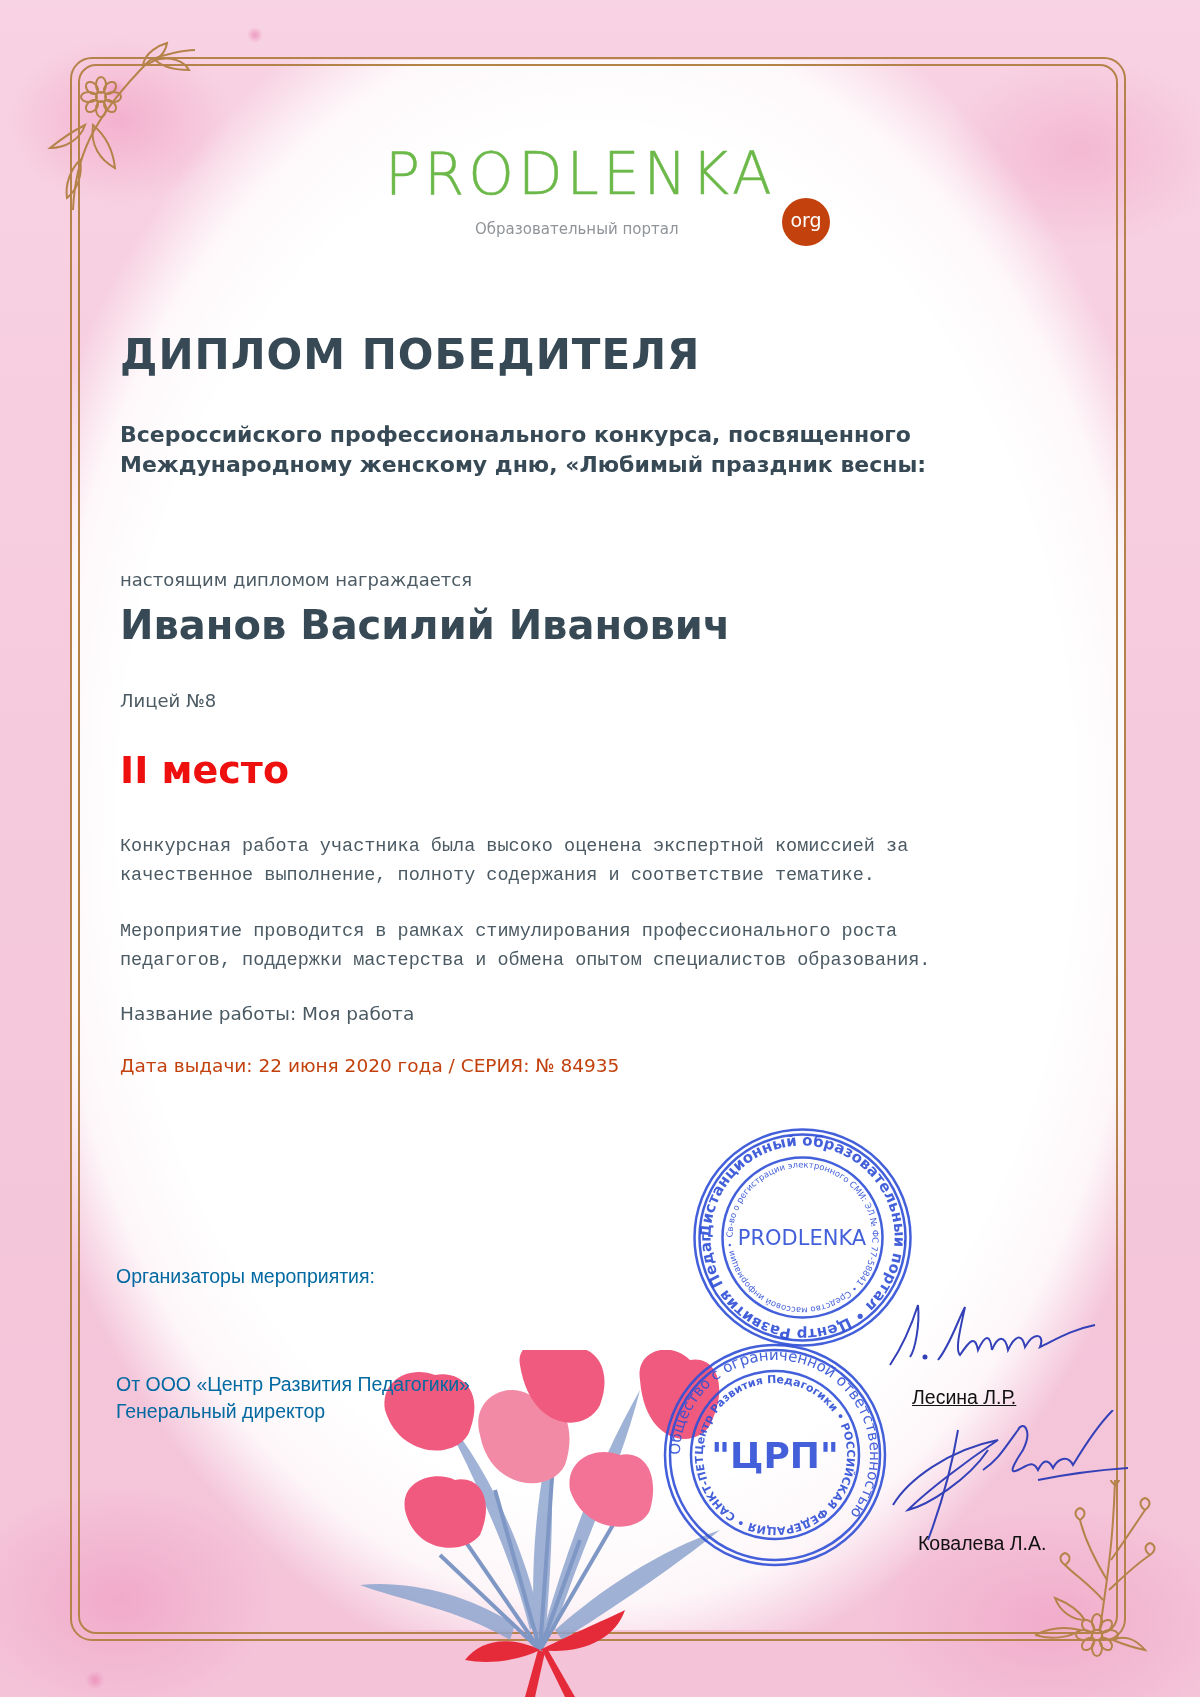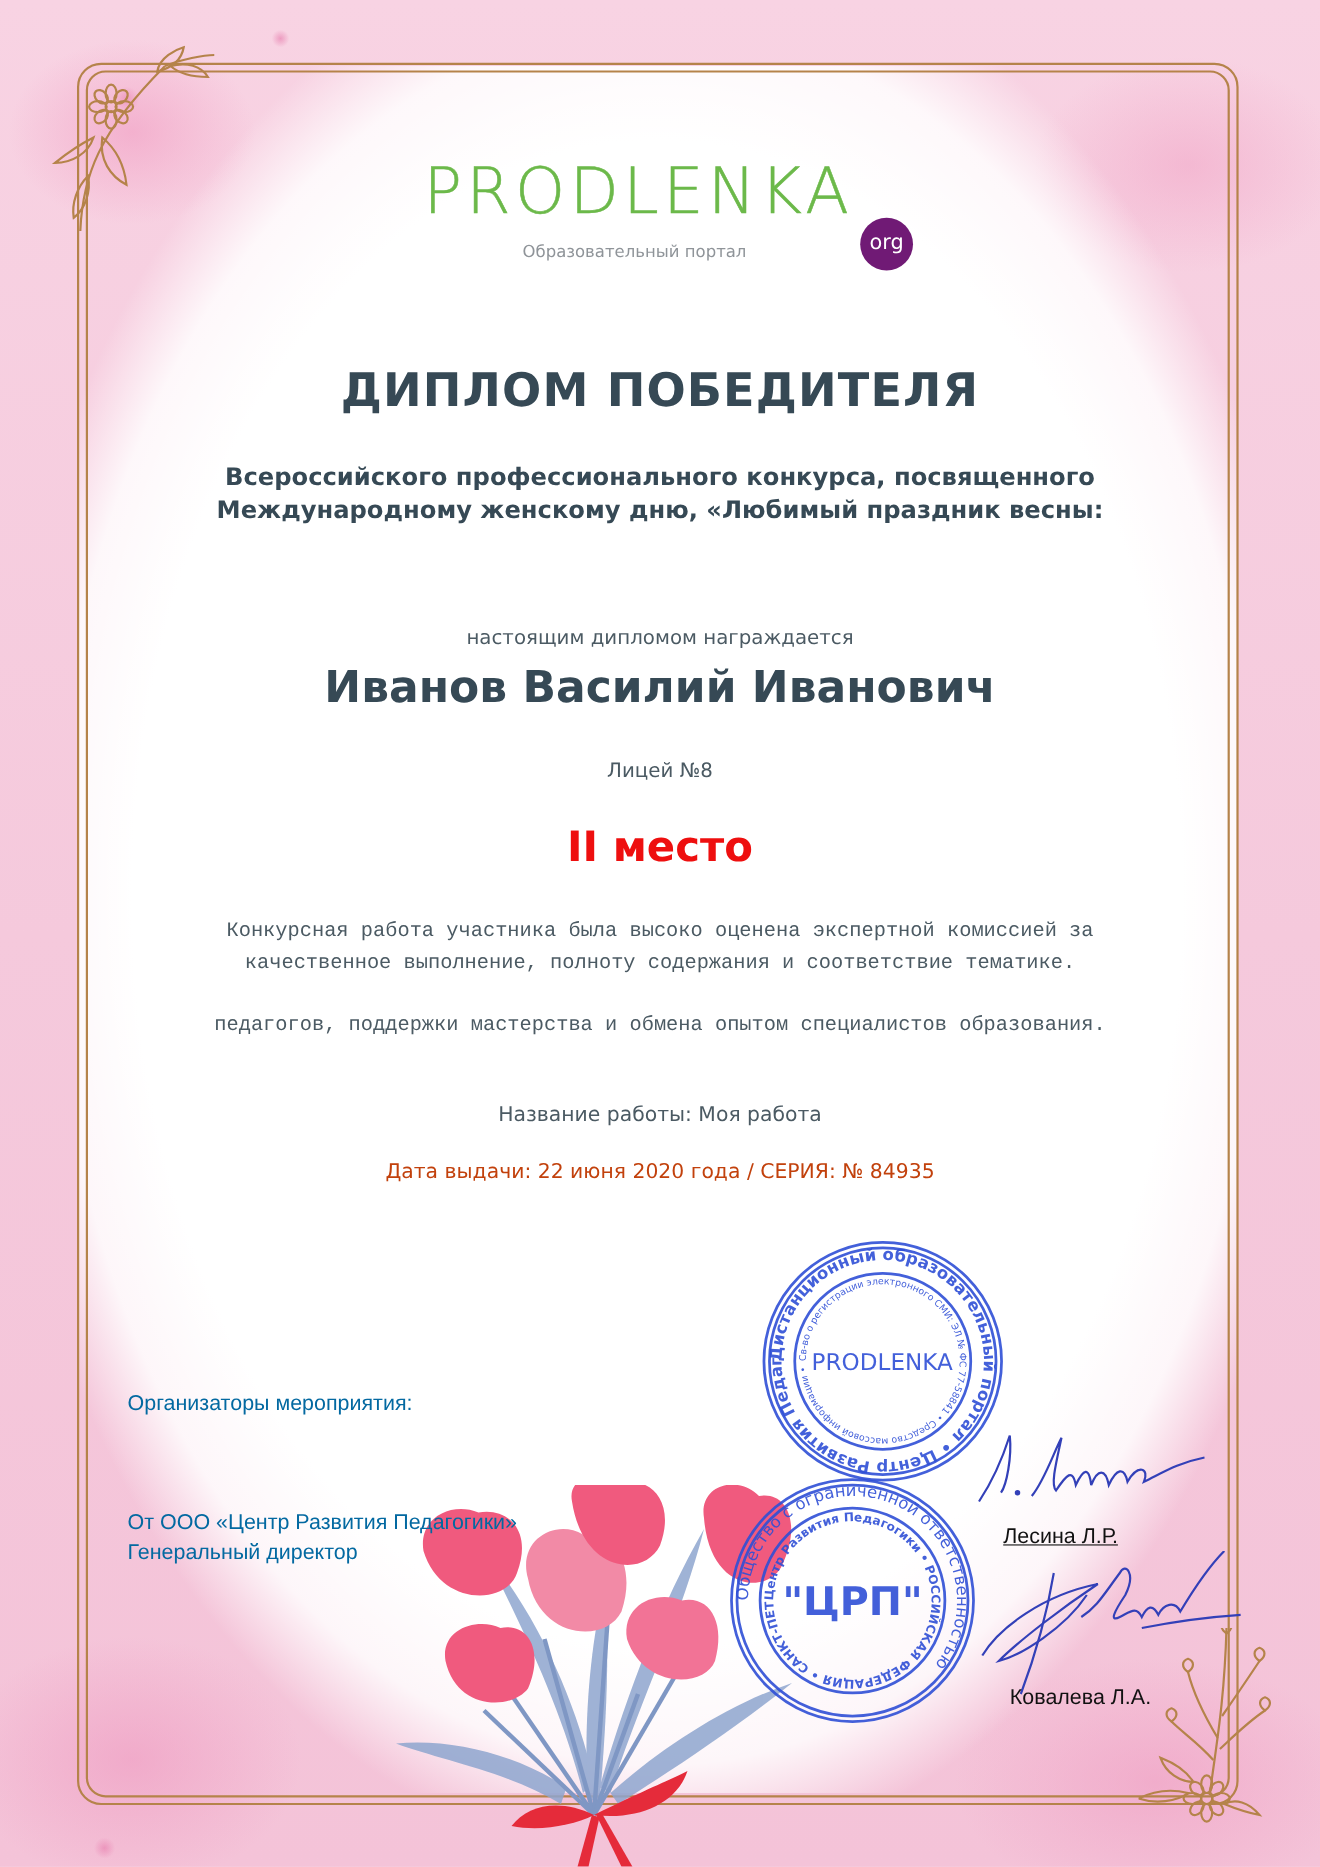--- a/index.html
+++ b/index.html
@@ -39,24 +39,24 @@
     position: absolute; left: 0; top: 0;
     font-family: "DejaVu Sans", sans-serif; font-weight: 300;
     font-size: 58px; letter-spacing: 4px; color: #6cb94a;
     -webkit-text-stroke: 0.5px #6cb94a;
   }
   .logo-sub {
     position: absolute; left: 90px; top: 80px; font-size: 15px; color: #8f9499;
   }
   .logo-org {
     position: absolute; left: 397px; top: 58px; width: 48px; height: 48px; border-radius: 50%;
-    background: #701a75; color: #fff; font-size: 19px; text-align: center; line-height: 44px;
-  }
-
-  .content { position: absolute; left: 120px; width: 960px; text-align: center; color: #364955; }
+    background: #c2410c; color: #fff; font-size: 19px; text-align: center; line-height: 44px;
+  }
+
+  .content { position: absolute; left: 120px; width: 960px; color: #364955; }
   .title { top: 330px; font-size: 42px; font-weight: bold; letter-spacing: 1px; }
   .subtitle { top: 420px; font-size: 22px; font-weight: bold; line-height: 30px; }
   .awarded { top: 545px; font-size: 18px; color: #4b5a63; margin-top: 24px; }
   .name { top: 602px; font-size: 40px; font-weight: bold; }
   .org { top: 690px; font-size: 18px; color: #4b5a63; }
   .place { top: 748px; font-size: 38px; font-weight: bold; color: #ee0f0f; }
   .para { font-size: 18.5px; line-height: 29px; color: #4b5a63; font-family: Liberation Mono, monospace; }
   .para1 { top: 832px; }
   .para2 { top: 917px; }
   .workname { top: 1003px; font-size: 18.5px; color: #4b5a63; }
@@ -149,20 +149,21 @@
 <div class="content awarded">настоящим дипломом награждается</div>
 <div class="content name">Иванов Василий Иванович</div>
 <div class="content org">Лицей №8</div>
 <div class="content place">II место</div>
 
 <div class="content para para1">
   <div>Конкурсная работа участника была высоко оценена экспертной комиссией за</div>
   <div>качественное выполнение, полноту содержания и соответствие тематике.</div>
 </div>
 <div class="content para para2">
+  <div>Мероприятие проводится в рамках стимулирования профессионального роста</div>
   <div>педагогов, поддержки мастерства и обмена опытом специалистов образования.</div>
 </div>
 
 <div class="content workname">Название работы: Моя работа</div>
 <div class="content issue">Дата выдачи: 22 июня 2020 года / СЕРИЯ: № 84935</div>
 
 <svg class="bouquet" viewBox="0 0 390 347">
   <g fill="#8fa6cf" opacity="0.85">
     <path d="M170 290 C 120 260, 60 250, 20 235 C 70 230, 130 245, 175 275 Z"></path>
     <path d="M190 280 C 170 200, 130 120, 100 60 C 150 120, 185 200, 200 270 Z"></path>

